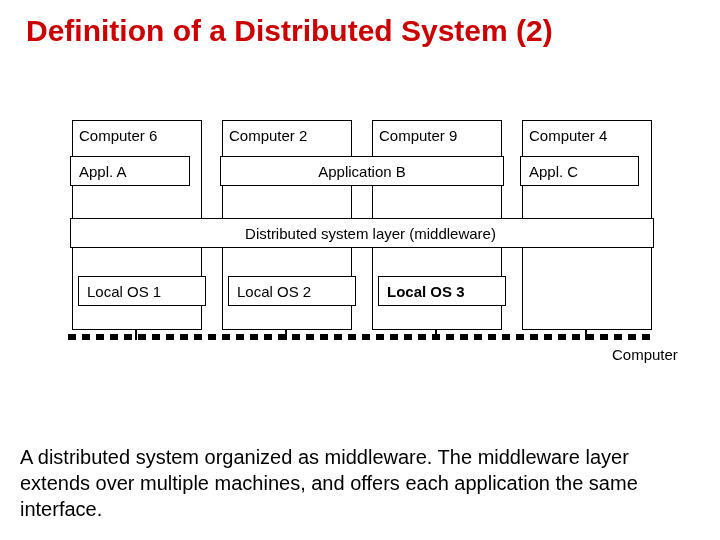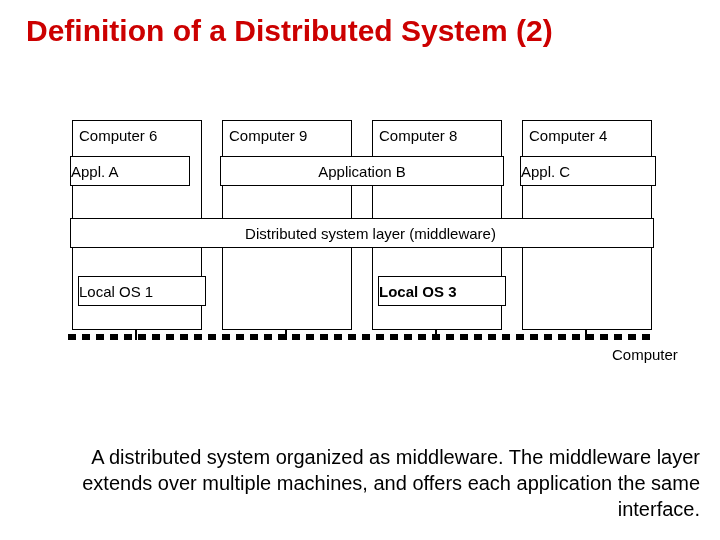--- a/index.html
+++ b/index.html
@@ -39,25 +39,26 @@
     font-size: 15px;
     padding: 6px 6px 8px 6px;
   }
   .box {
     position: absolute;
     border: 1.5px solid #000;
     background: #fff;
     font-size: 15px;
     display: flex;
     align-items: center;
+    padding-left: 8px;
     height: 30px;
   }
   .applA { left: -2px; top: 36px; width: 120px; }
   .applB { left: 148px; top: 36px; width: 284px; text-align: center; justify-content: center; padding-left:0;}
-  .applC { left: 448px; top: 36px; width: 136px; }
+  .applC { left: 448px; top: 36px; width: 119px; }
   .midw  { left: -2px; top: 98px; width: 584px; justify-content:center; padding-left:17px;}
   .os { width: 128px; top: 156px; }
   .os1 { left: 6px; }
   .os2 { left: 156px; }
   .os3 { left: 306px; font-weight: bold; }
   .os4 { left: 456px; }
   .hatch {
     position: absolute;
     left: -4px;
     top: 210px;
@@ -73,21 +74,21 @@
     top: 210px;
     width: 2px;
     height: 10px;
     background: #000;
   }
   .caption {
     position: absolute;
     left: 20px;
     right: 20px;
     top: 444px;
-    text-align: right;
+    text-align: left;
     font-size: 20px;
     line-height: 1.3;
   }
   .netlabel {
     position: absolute;
     left: 540px;
     top: 226px;
     font-size: 15px;
   }
 </style>
@@ -95,36 +96,37 @@
 <body>
 
 <div class="title">Definition of a Distributed System (2)</div>
 
 <div class="diagram">
 
   <div class="col col1">
     <div class="col-head">Computer 6</div>
   </div>
   <div class="col col2">
-    <div class="col-head">Computer 9</div>
+    <div class="col-head">Computer 2</div>
   </div>
   <div class="col col3">
-    <div class="col-head">Computer 8</div>
+    <div class="col-head">Computer 9</div>
   </div>
   <div class="col col4">
     <div class="col-head">Computer 4</div>
   </div>
 
   <div class="box applA">Appl. A</div>
   <div class="box applB">Application B</div>
   <div class="box applC">Appl. C</div>
 
   <div class="box midw">Distributed system layer (middleware)</div>
 
   <div class="box os os1">Local OS 1</div>
+  <div class="box os os2">Local OS 2</div>
   <div class="box os os3">Local OS 3</div>
 
   <div class="stem" style="left:63px"></div>
   <div class="stem" style="left:213px"></div>
   <div class="stem" style="left:363px"></div>
   <div class="stem" style="left:513px"></div>
   <div class="hatch"></div>
 
   <div class="netlabel">Computer</div>
 </div>

